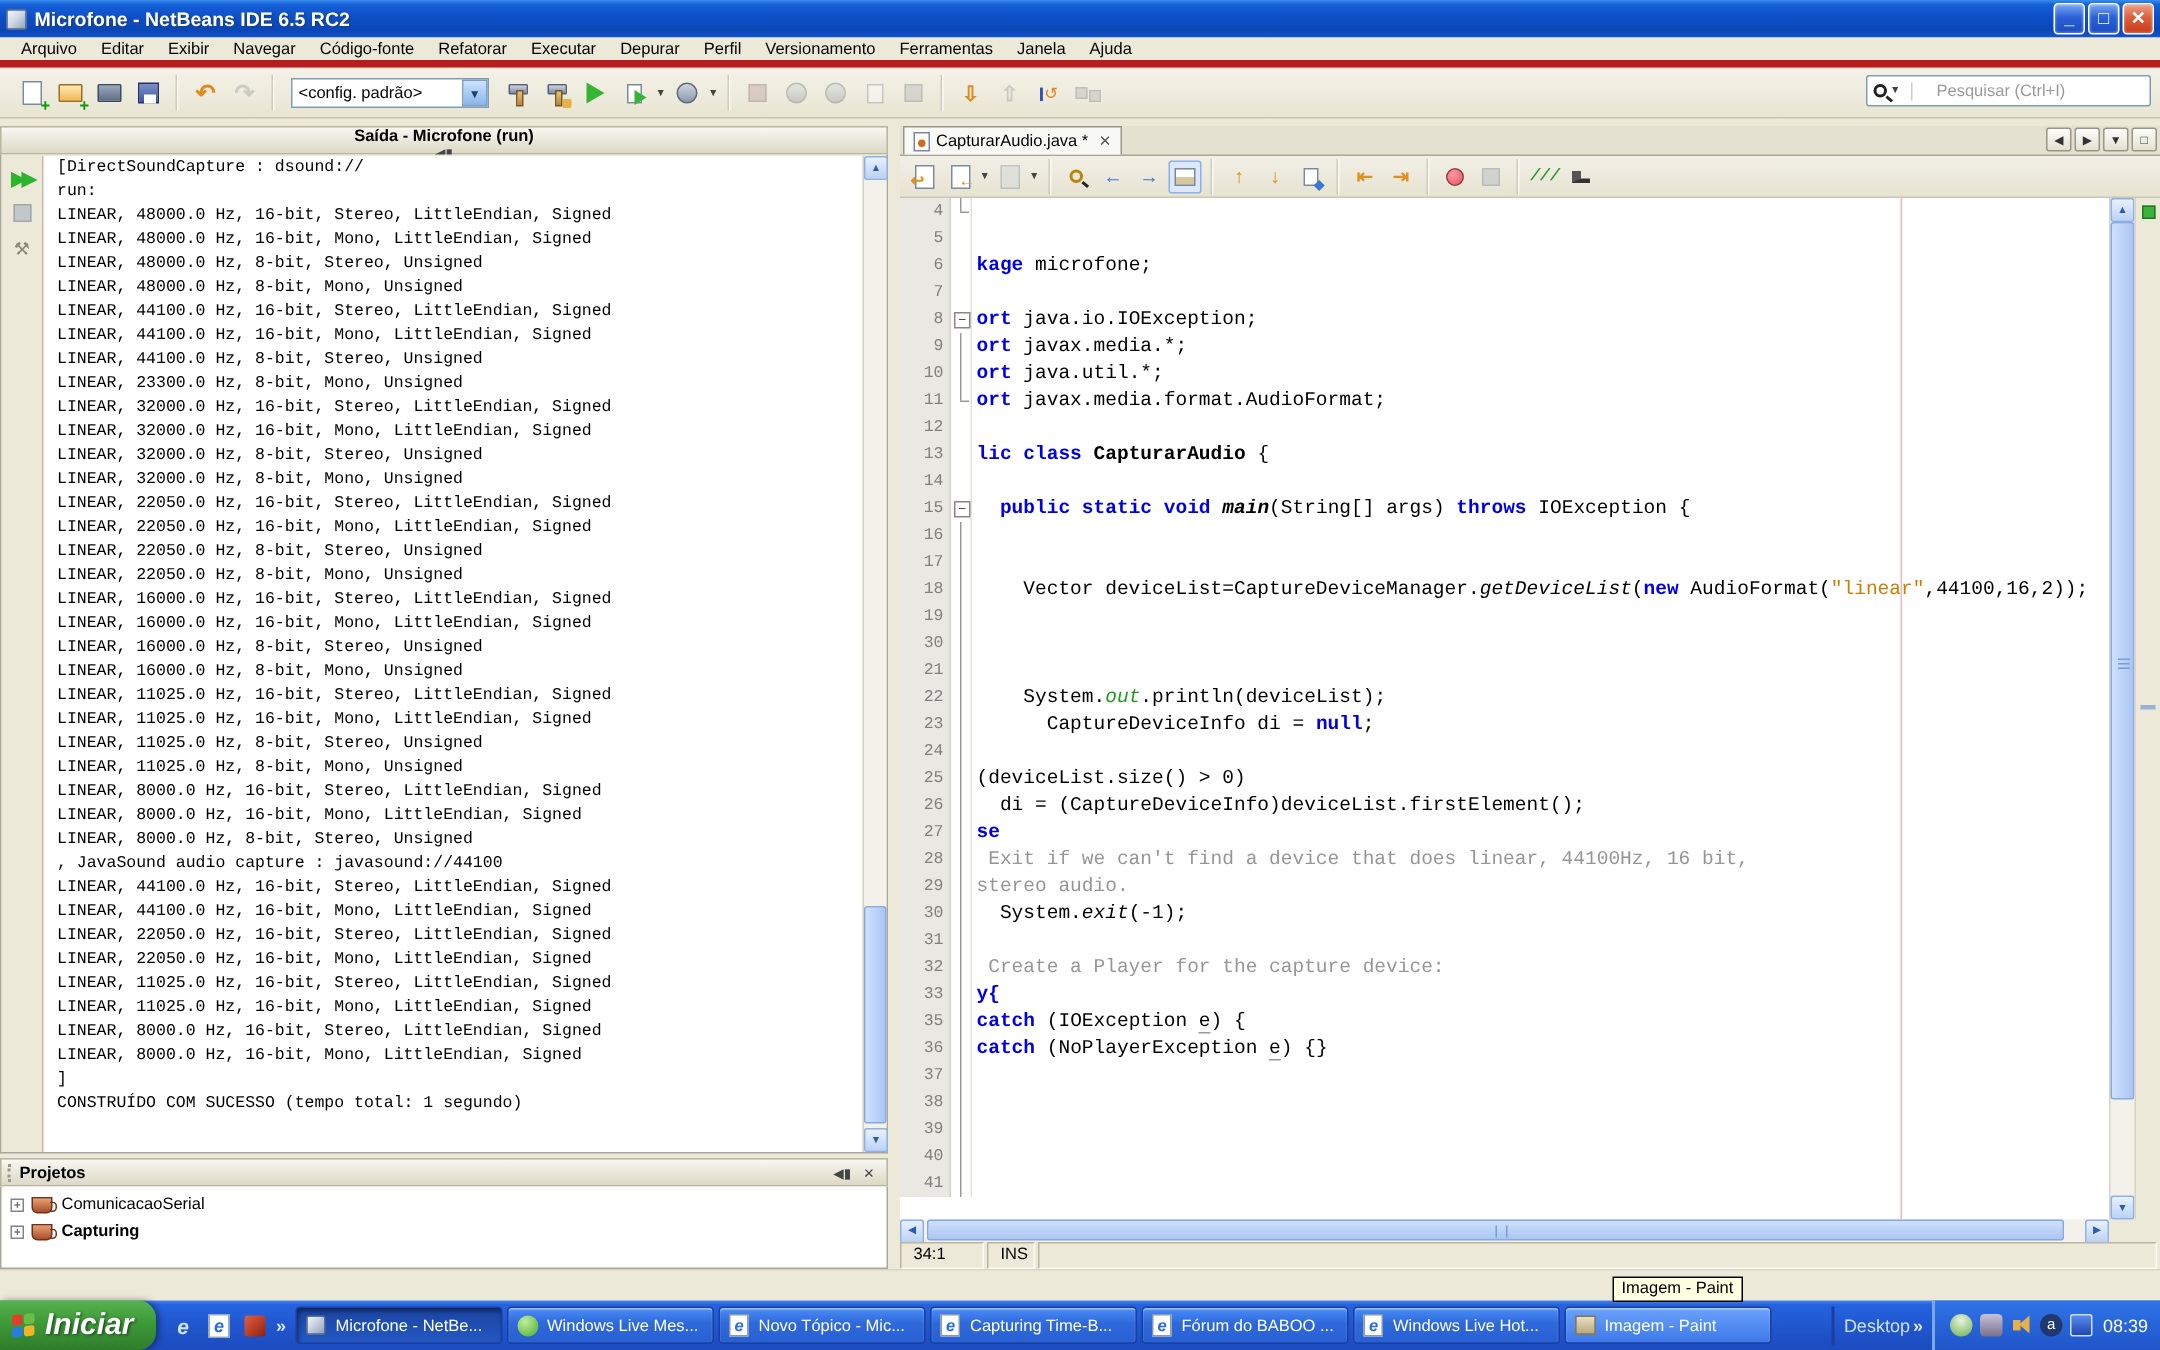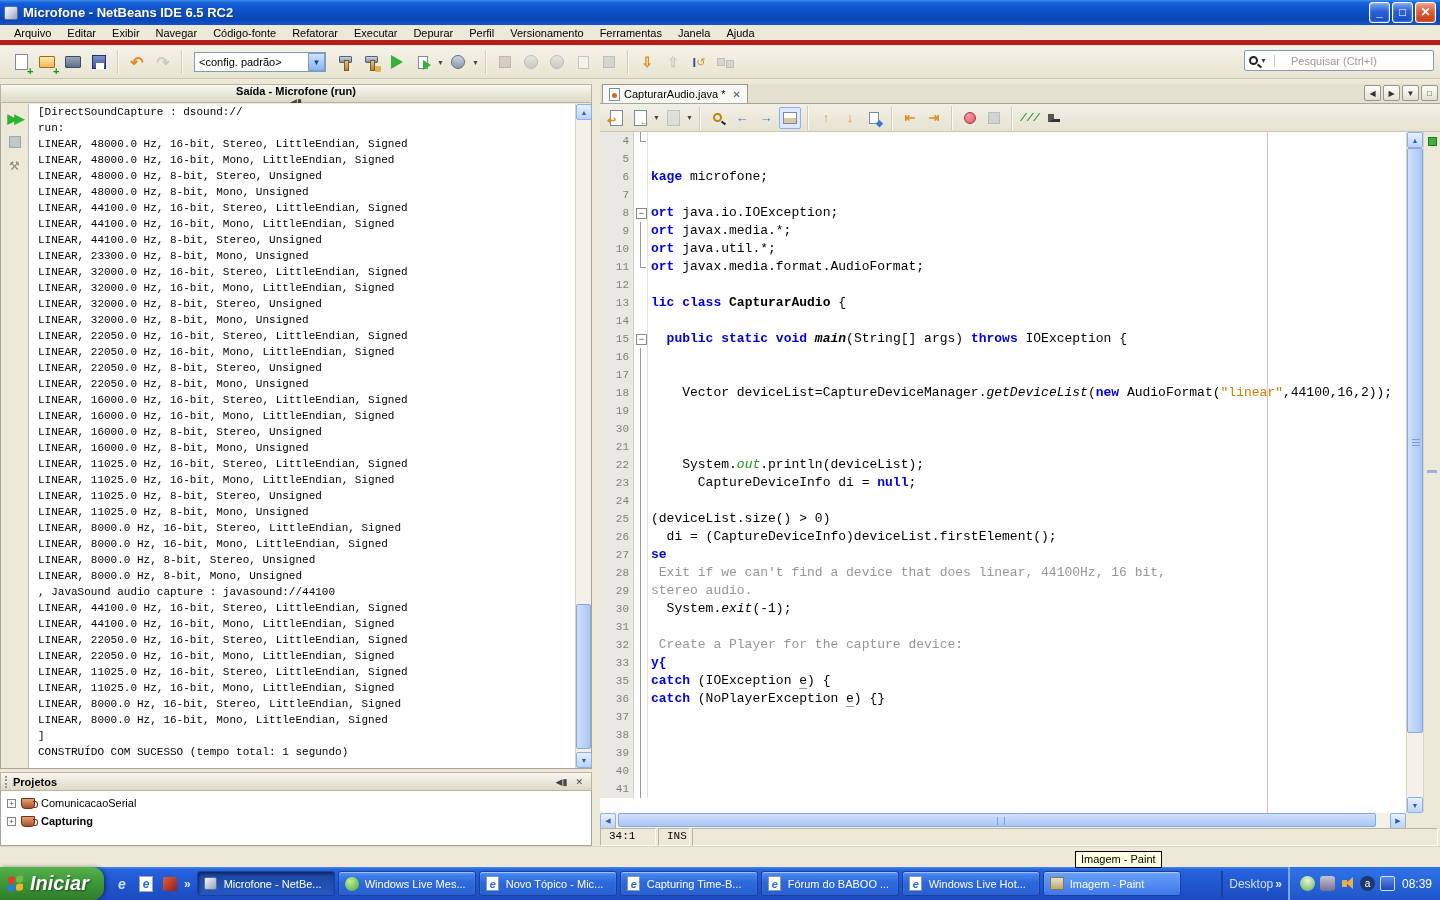--- a/index.html
+++ b/index.html
@@ -131,21 +131,21 @@
   #errstripe { left:1423px; top:132px; width:17px; height:681px; background:#ece9d8; border-left:1px solid #d8d5c6; }
   .okbadge { position:absolute; left:4px; top:5px; width:9px; height:9px; background:#3db33d; border:1px solid #1f7a1f; }
   .stripemark { position:absolute; left:3px; width:10px; height:3px; background:#9ab0d8; }
 
   #edhsb { left:600px; top:813px; width:806px; height:15px; background:#f3f1ea; display:flex; align-items:center; }
   #edhsb .track { position:relative; flex:1; height:15px; }
   .hthumb { position:absolute; top:0; height:14px; background:linear-gradient(#cfe0fb,#aac6f4); border:1px solid #87a8e0; border-radius:2px; }
   .grip3 { position:absolute; left:50%; top:3px; width:8px; height:8px; border-left:1px solid #7a9cd8; border-right:1px solid #7a9cd8; }
 
   #edstatus { left:600px; top:828px; width:840px; height:18px; background:#ece9d8; display:flex; font-size:11px; }
-  .stcell { border:1px solid; border-color:#b8b5a2 #fbfaf4 #fbfaf4 #b8b5a2; padding:1px 8px 0 8px; margin-right:2px;font-family:Liberation Mono, monospace; } 
+  .stcell { border:1px solid; border-color:#b8b5a2 #fbfaf4 #fbfaf4 #b8b5a2; padding:1px 8px 0 8px; margin-right:2px; } 
   #rightfill { left:592px; top:84px; width:8px; height:762px; background:#ece9d8; }
   #botfill { left:0; top:846px; width:1440px; height:21px; background:#ece9d8; border-top:1px solid #d8d5c2; }
 
   
   #tooltip { left:1075px; top:851px; height:17px; background:#ffffe1; border:1px solid #000; padding:1px 5px; font-size:11px; z-index:60; }
 
   
   #taskbar { left:0; top:867px; width:1440px; height:33px; background:linear-gradient(#4a86ea 0%,#2663e0 8%,#2057cf 50%,#1c4cc0 95%); display:flex; align-items:center; z-index:50; }
   #startbtn { width:104px; height:33px; background:linear-gradient(#55b24e 0%,#3d9a38 45%,#2f7d2b 100%); border-radius:0 12px 12px 0; display:flex; align-items:center; padding-left:8px; box-shadow:2px 0 4px rgba(0,0,0,.4); }
   #startbtn .flag { width:16px; height:16px; display:grid; grid-template-columns:7px 7px; grid-template-rows:7px 7px; gap:1px; transform:skewY(-6deg); }
@@ -335,21 +335,20 @@
     <div class="cline">LINEAR, 16000.0 Hz, 16-bit, Mono, LittleEndian, Signed</div>
     <div class="cline">LINEAR, 16000.0 Hz, 8-bit, Stereo, Unsigned</div>
     <div class="cline">LINEAR, 16000.0 Hz, 8-bit, Mono, Unsigned</div>
     <div class="cline">LINEAR, 11025.0 Hz, 16-bit, Stereo, LittleEndian, Signed</div>
     <div class="cline">LINEAR, 11025.0 Hz, 16-bit, Mono, LittleEndian, Signed</div>
     <div class="cline">LINEAR, 11025.0 Hz, 8-bit, Stereo, Unsigned</div>
     <div class="cline">LINEAR, 11025.0 Hz, 8-bit, Mono, Unsigned</div>
     <div class="cline">LINEAR, 8000.0 Hz, 16-bit, Stereo, LittleEndian, Signed</div>
     <div class="cline">LINEAR, 8000.0 Hz, 16-bit, Mono, LittleEndian, Signed</div>
     <div class="cline">LINEAR, 8000.0 Hz, 8-bit, Stereo, Unsigned</div>
-    <div class="cline">LINEAR, 8000.0 Hz, 8-bit, Mono, Unsigned</div>
     <div class="cline">, JavaSound audio capture : javasound://44100</div>
     <div class="cline">LINEAR, 44100.0 Hz, 16-bit, Stereo, LittleEndian, Signed</div>
     <div class="cline">LINEAR, 44100.0 Hz, 16-bit, Mono, LittleEndian, Signed</div>
     <div class="cline">LINEAR, 22050.0 Hz, 16-bit, Stereo, LittleEndian, Signed</div>
     <div class="cline">LINEAR, 22050.0 Hz, 16-bit, Mono, LittleEndian, Signed</div>
     <div class="cline">LINEAR, 11025.0 Hz, 16-bit, Stereo, LittleEndian, Signed</div>
     <div class="cline">LINEAR, 11025.0 Hz, 16-bit, Mono, LittleEndian, Signed</div>
     <div class="cline">LINEAR, 8000.0 Hz, 16-bit, Stereo, LittleEndian, Signed</div>
     <div class="cline">LINEAR, 8000.0 Hz, 16-bit, Mono, LittleEndian, Signed</div>
     <div class="cline">]</div>

